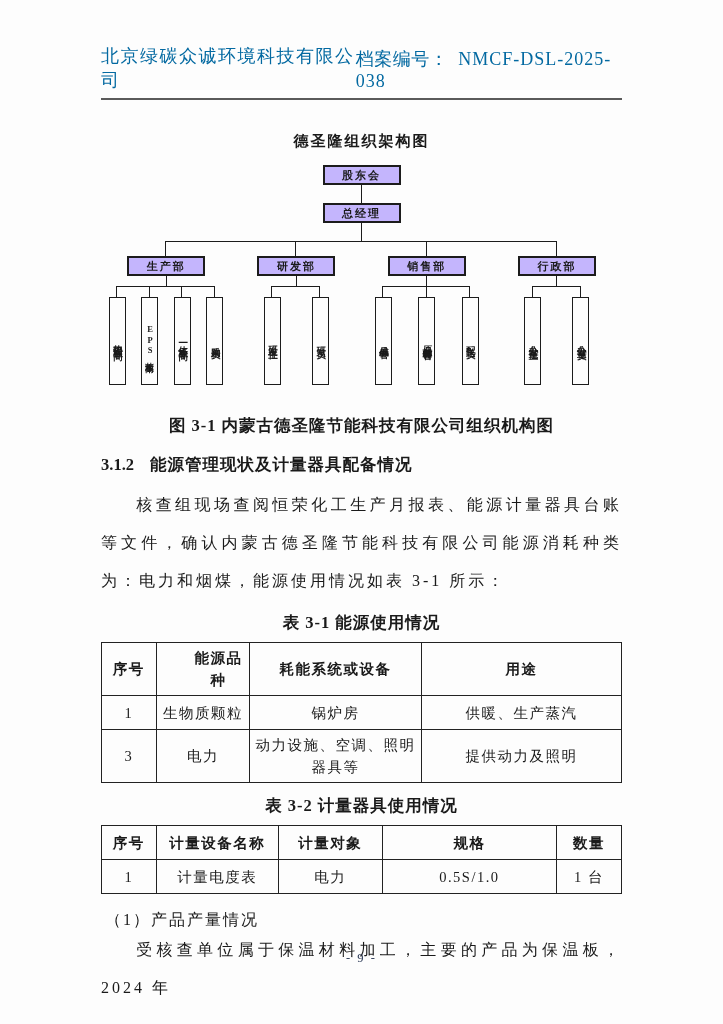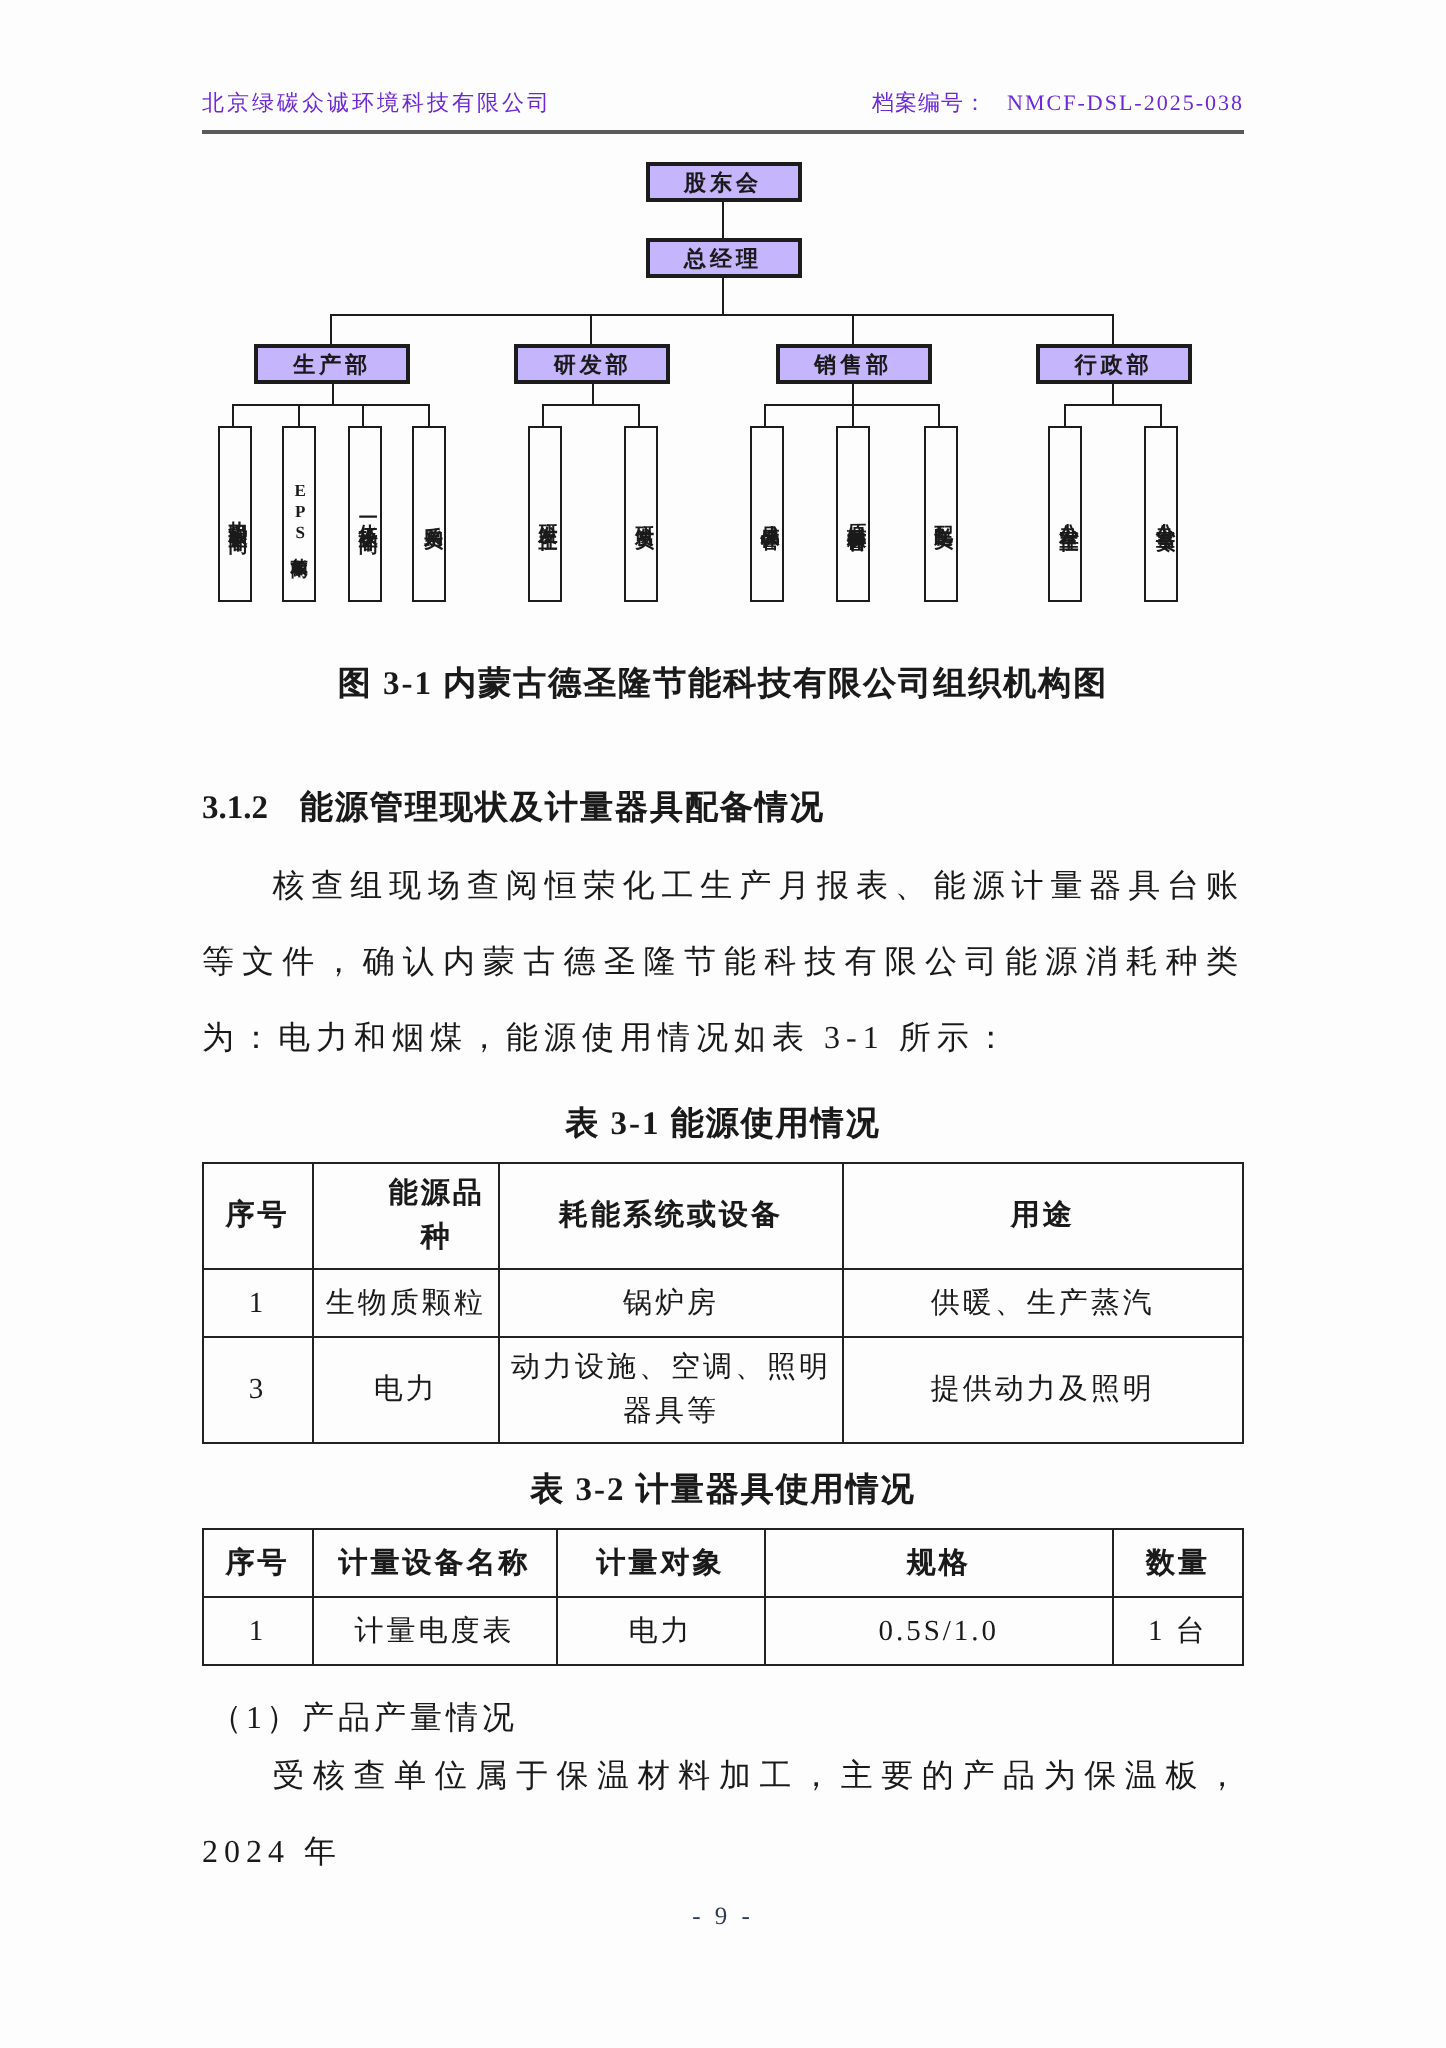--- a/index.html
+++ b/index.html
@@ -6,21 +6,21 @@
   html,body { background:#e9e9e9; }
   body { font-family:"Liberation Serif","DejaVu Serif",serif; color:#1a1a1a; }
   .page {
     width:723px; height:1024px; margin:0 auto; background:#fdfdfd;
     padding:0 101px; position:relative; overflow:hidden;
   }
   
   .doc-header {
     padding-top:44px; display:flex; justify-content:space-between; align-items:flex-end;
     border-bottom:2px solid #5a5a5a; padding-bottom:6px;
-    color:#6d28d9; font-size:11px; letter-spacing:1.5px;
+    color:#0369a1; font-size:18px; letter-spacing:1.5px;
   }
   .doc-header .right { letter-spacing:0.5px; }
   .doc-header .num { margin-left:10px; letter-spacing:1px; }
   
   .org-title { text-align:center; font-weight:bold; font-size:15px; letter-spacing:2px; margin-top:32px; }
   .org-tree { width:100%; margin-top:14px; }
   .box {
     width:78px; height:20px; border:2px solid #1c1c1c; margin:0 auto;
     font-size:11px; font-weight:bold; display:flex; align-items:center; justify-content:center;
     letter-spacing:2px; background:#c4b5fd;
@@ -41,21 +41,21 @@
   .child-col:last-child  > .tj::after  { display:none; }
   .tj.sm { height:11px; }
   .cbox {
     width:17px; height:88px; border:1.5px solid #1c1c1c; margin:0 auto; background:#fdfdfd;
     writing-mode:vertical-rl; text-orientation:upright;
     font-size:9.5px; font-weight:bold; letter-spacing:1.5px; line-height:1;
     display:flex; align-items:center; justify-content:center; overflow:hidden;
   }
   
   .fig-caption { text-align:center; font-weight:bold; font-size:16.5px; letter-spacing:1px; margin-top:30px; }
-  .sec-head { margin-top:40px; font-weight:bold; font-size:16.5px; letter-spacing:1px; }
+  .sec-head { margin-top:17px; font-weight:bold; font-size:16.5px; letter-spacing:1px; }
   .sec-head .no { letter-spacing:0; margin-right:16px; }
   .para {
     margin-top:10px; font-size:16px; line-height:38px; letter-spacing:3px;
     text-align:justify; text-indent:2.2em;
   }
   .tbl-title { text-align:center; font-weight:bold; font-size:16.5px; letter-spacing:1px; margin-top:12px; }
   table { width:100%; border-collapse:collapse; margin-top:8px; table-layout:fixed; }
   th,td {
     border:1.5px solid #222; text-align:center; vertical-align:middle;
     font-size:14.5px; letter-spacing:1.5px; padding:4px 2px; line-height:22px; height:34px;
@@ -71,20 +71,21 @@
 
 <div class="page">
 
   <div class="doc-header">
     <span>北京绿碳众诚环境科技有限公司</span>
     <span class="right">
       <span>档案编号：</span><span class="num">NMCF-DSL-2025-038</span>
     </span>
   </div>
 
+  <div class="org-title">德圣隆组织架构图</div>
 
   <div class="org-tree">
     <div class="box">股东会</div>
     <div class="vstub tall"></div>
     <div class="box">总经理</div>
     <div class="vstub tall"></div>
 
     <div class="dept-row">
 
 

